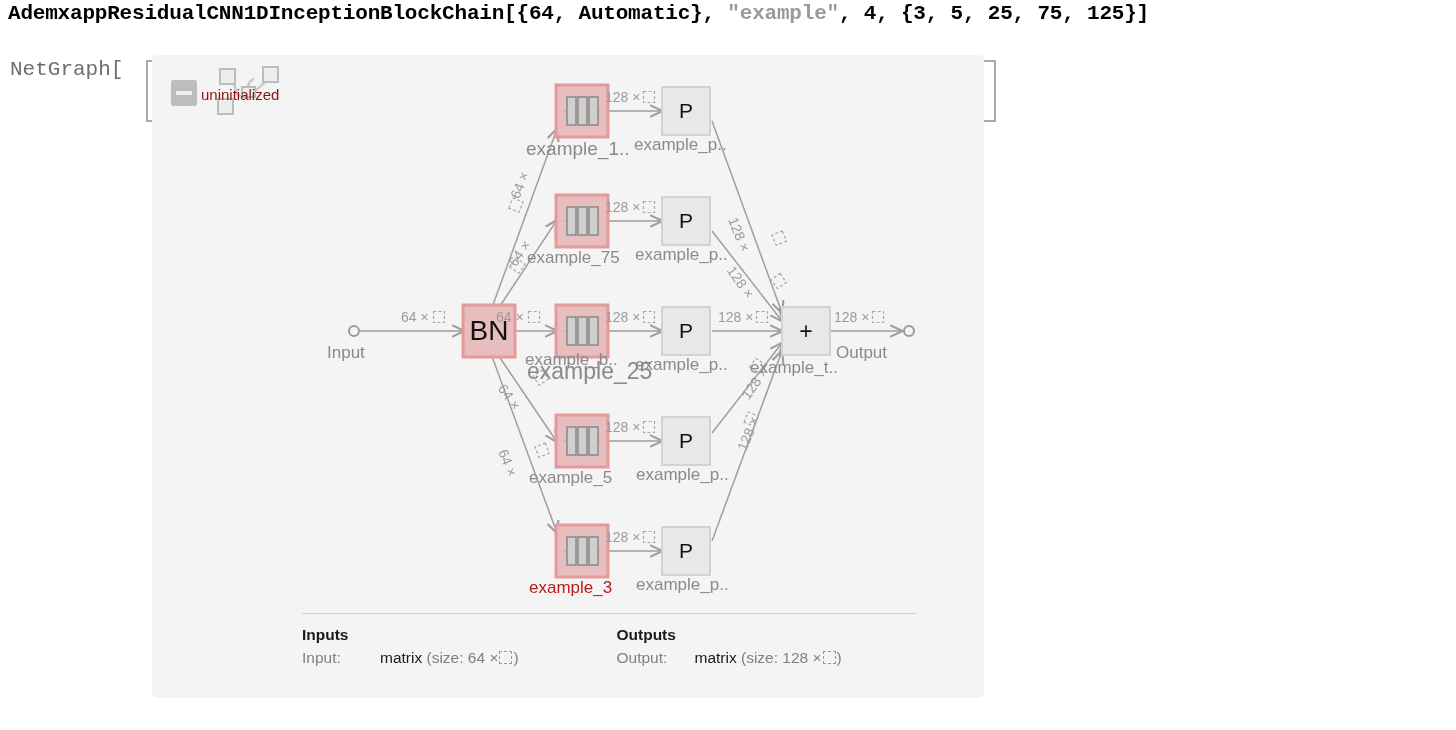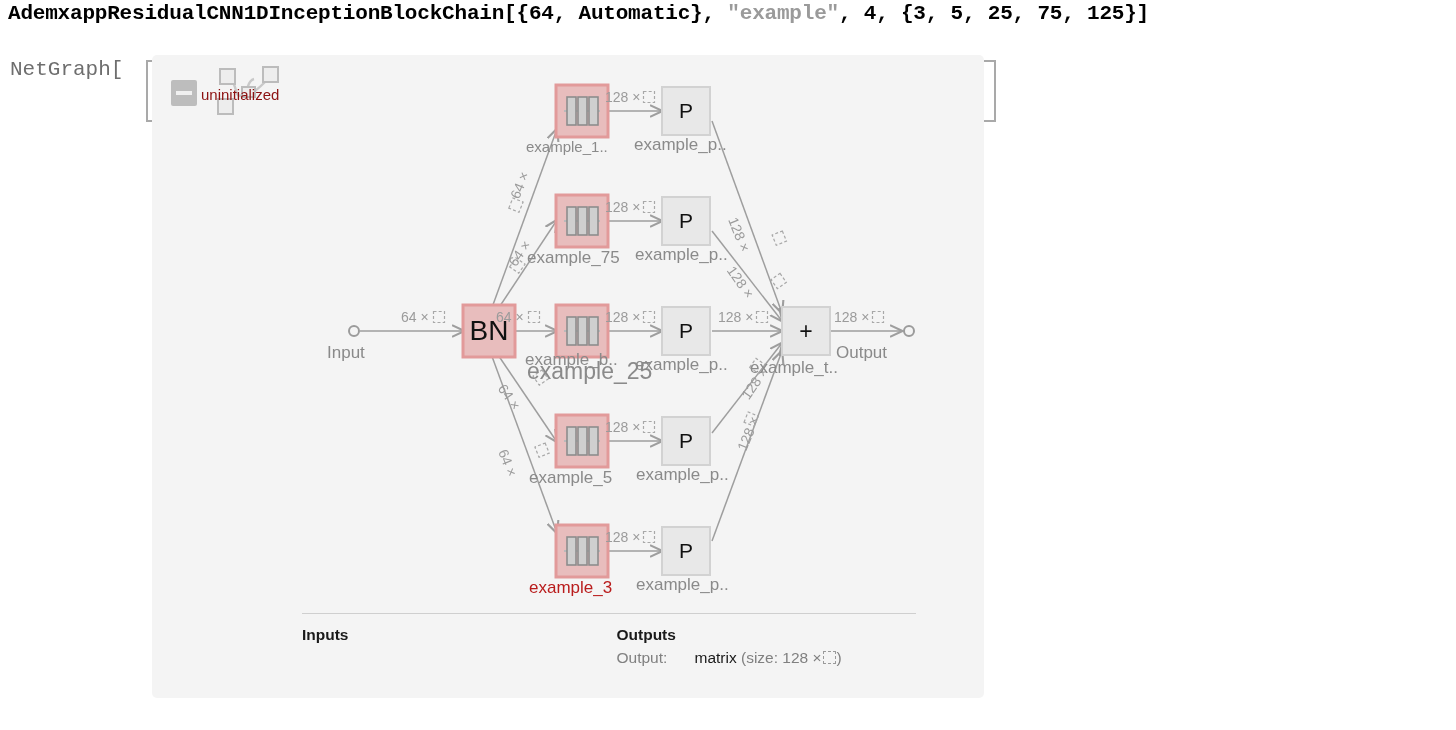--- a/index.html
+++ b/index.html
@@ -332,40 +332,44 @@
                    text-align:center;font-size:21px;color:#111;">P</span>
       <span style="position:absolute;left:510px;top:472px;width:48px;height:48px;line-height:48px;
                    text-align:center;font-size:21px;color:#111;">P</span>
       <span style="position:absolute;left:630px;top:252px;width:48px;height:48px;line-height:48px;
                    text-align:center;font-size:23px;color:#111;">+</span>
 
       <span style="position:absolute;left:175px;top:288px;font-size:17px;color:#8a8a8a;">Input</span>
       <span style="position:absolute;left:684px;top:288px;font-size:17px;color:#8a8a8a;">Output</span>
 
       <span style="position:absolute;left:373px;top:295px;font-size:17px;color:#8a8a8a;">example_b..</span>
-      <span style="position:absolute;left:374px;top:83px;font-size:15px;color:#8a8a8a;">example_1..</span>
+      <span style="position:absolute;left:374px;top:83px;font-size:19px;color:#8a8a8a;">example_1..</span>
       <span style="position:absolute;left:375px;top:193px;font-size:17px;color:#8a8a8a;">example_75</span>
       <span style="position:absolute;left:375px;top:303px;font-size:23px;color:#8a8a8a;">example_25</span>
       <span style="position:absolute;left:377px;top:413px;font-size:17px;color:#8a8a8a;">example_5</span>
       <span style="position:absolute;left:377px;top:523px;font-size:17px;color:#b91c1c;">example_3</span>
 
       <span style="position:absolute;left:482px;top:80px;font-size:17px;color:#8a8a8a;">example_p..</span>
       <span style="position:absolute;left:483px;top:190px;font-size:17px;color:#8a8a8a;">example_p..</span>
       <span style="position:absolute;left:483px;top:300px;font-size:17px;color:#8a8a8a;">example_p..</span>
       <span style="position:absolute;left:484px;top:410px;font-size:17px;color:#8a8a8a;">example_p..</span>
       <span style="position:absolute;left:484px;top:520px;font-size:17px;color:#8a8a8a;">example_p..</span>
 
       <span style="position:absolute;left:598px;top:303px;font-size:17px;color:#8a8a8a;">example_t..</span>
     </div>
 
     <div class="footer">
       <div class="footer-rule"></div>
       <div class="io-grid">
         <div class="io-col">
           <div class="io-title">Inputs</div>
+          <div class="io-row">
+            <span class="io-port">Input:</span><span class="io-type">matrix</span>
+            <span class="io-paren"><span>(size: 64</span> <span>×</span><span class="ph"></span><span>)</span></span>
+          </div>
         </div>
         <div class="io-col">
           <div class="io-title">Outputs</div>
           <div class="io-row">
             <span class="io-port">Output:</span><span class="io-type">matrix</span>
             <span class="io-paren"><span>(size: 128</span> <span>×</span><span class="ph"></span><span>)</span></span>
           </div>
         </div>
       </div>
     </div>

